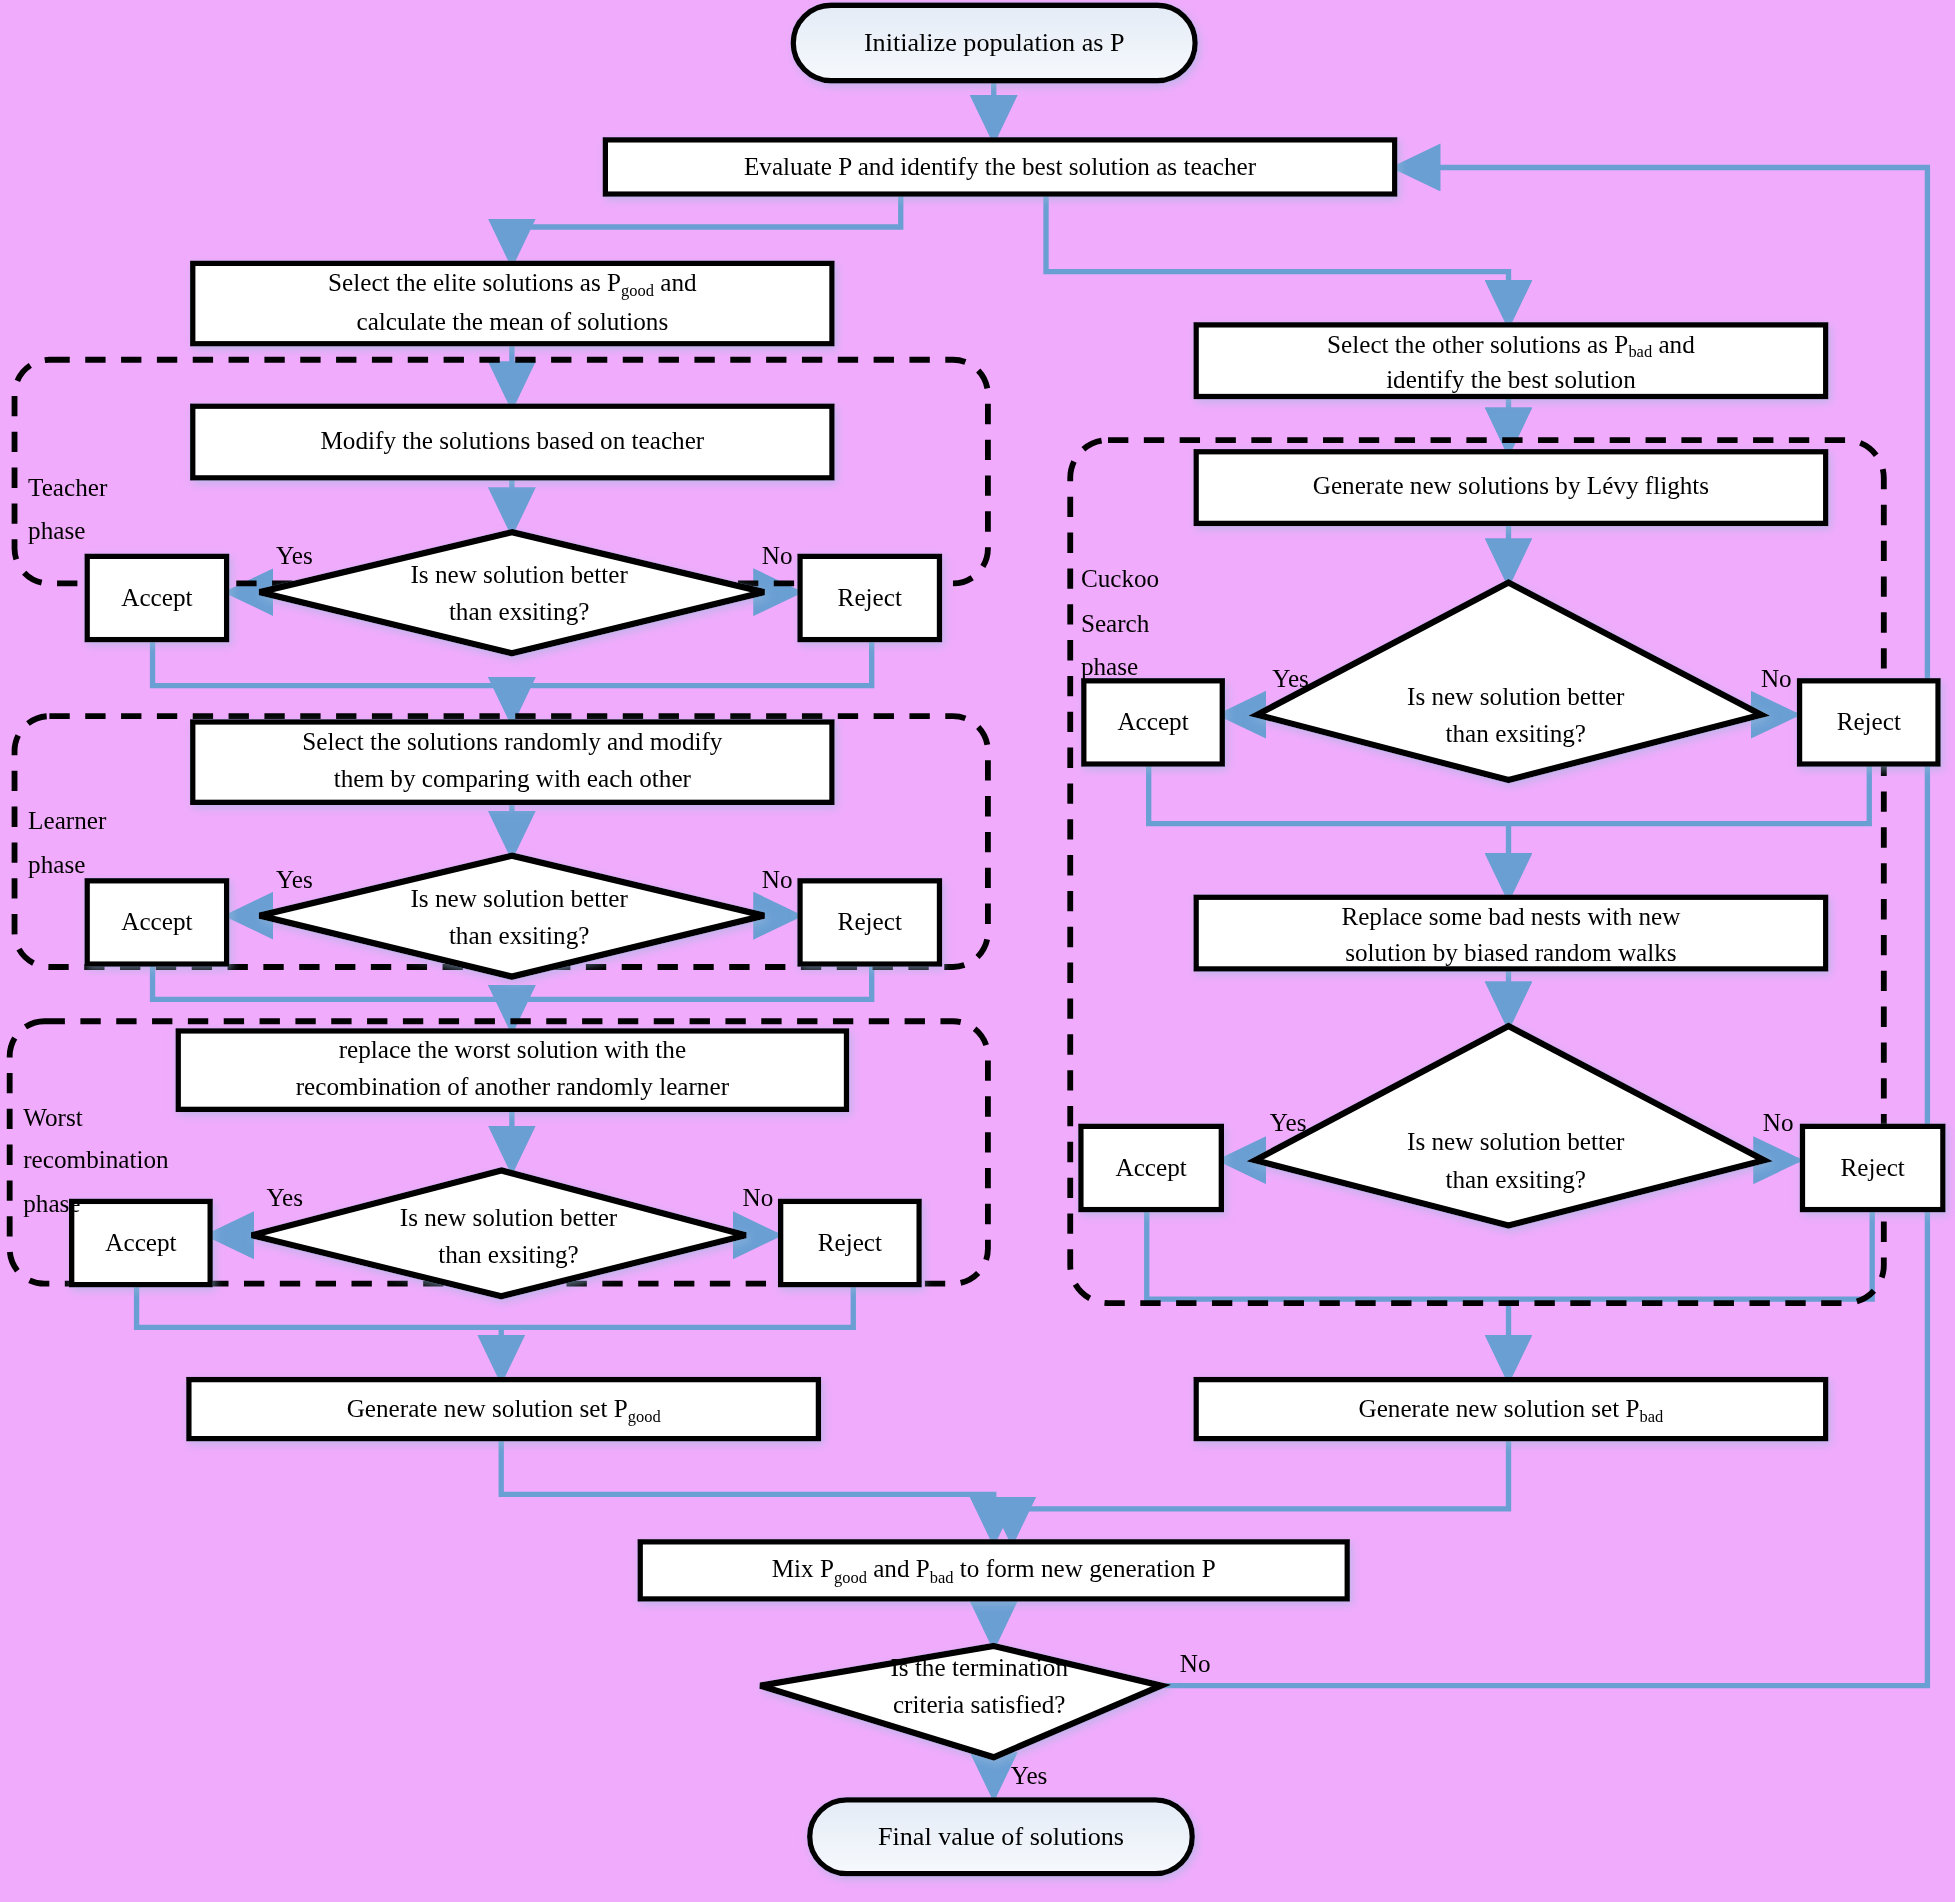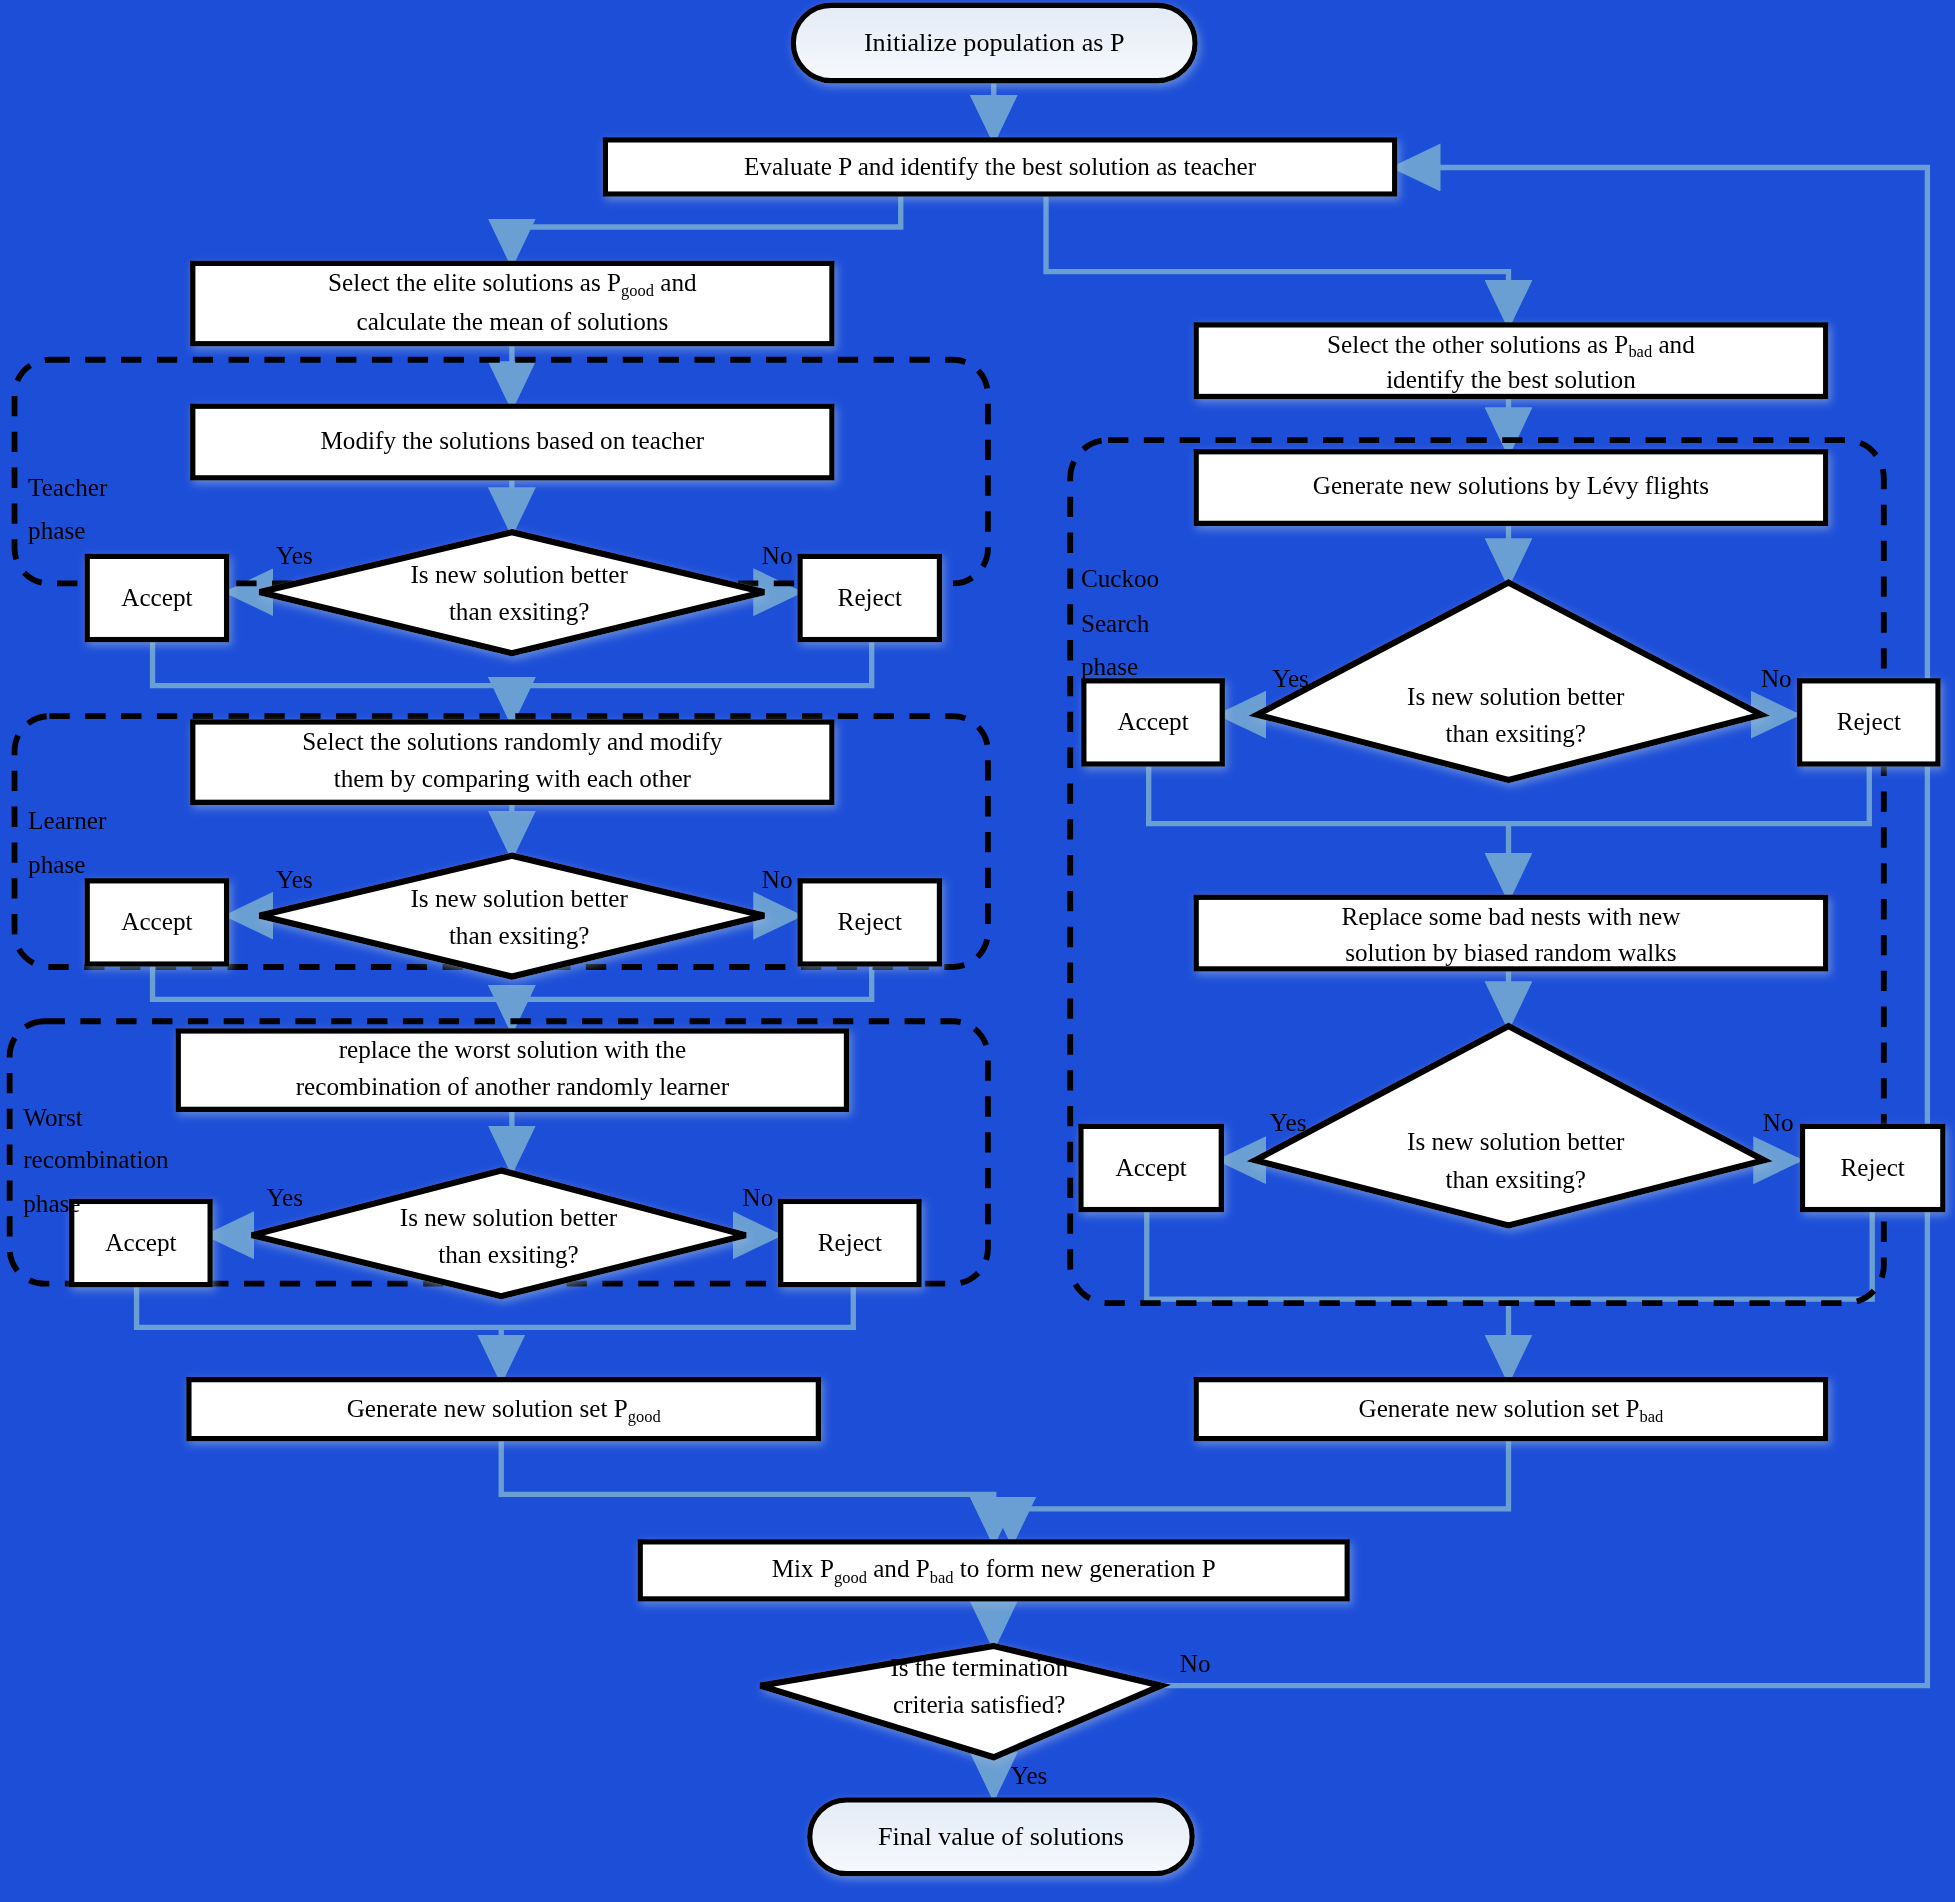--- a/index.html
+++ b/index.html
@@ -1,16 +1,16 @@
 <!DOCTYPE html>
 <html style="font-size:7.7px"><head>
 <meta charset="utf-8">
 <style>
   html,body{margin:0;padding:0;background:#ffffff;}
-  #stage{position:relative;width:1955px;height:1903px;background:#1d4ed8;
+  #stage{position:relative;width:1955px;height:1903px;background:#f0abfc;
          font-family:"Liberation Serif","DejaVu Serif",serif;}
   svg{position:absolute;top:0;left:0;width:1955px;height:1903px;}
   .nodeText{font-family:"Liberation Serif","DejaVu Serif",serif;
             fill:#000;text-anchor:middle;dominant-baseline:middle;
             font-size:52px;}
   .big{font-size:54px;}
   .lbl{font-size:52px;}
   .sub{font-size:34px;}
   .phaseLbl{font-size:52px;text-anchor:start;}
 </style>

